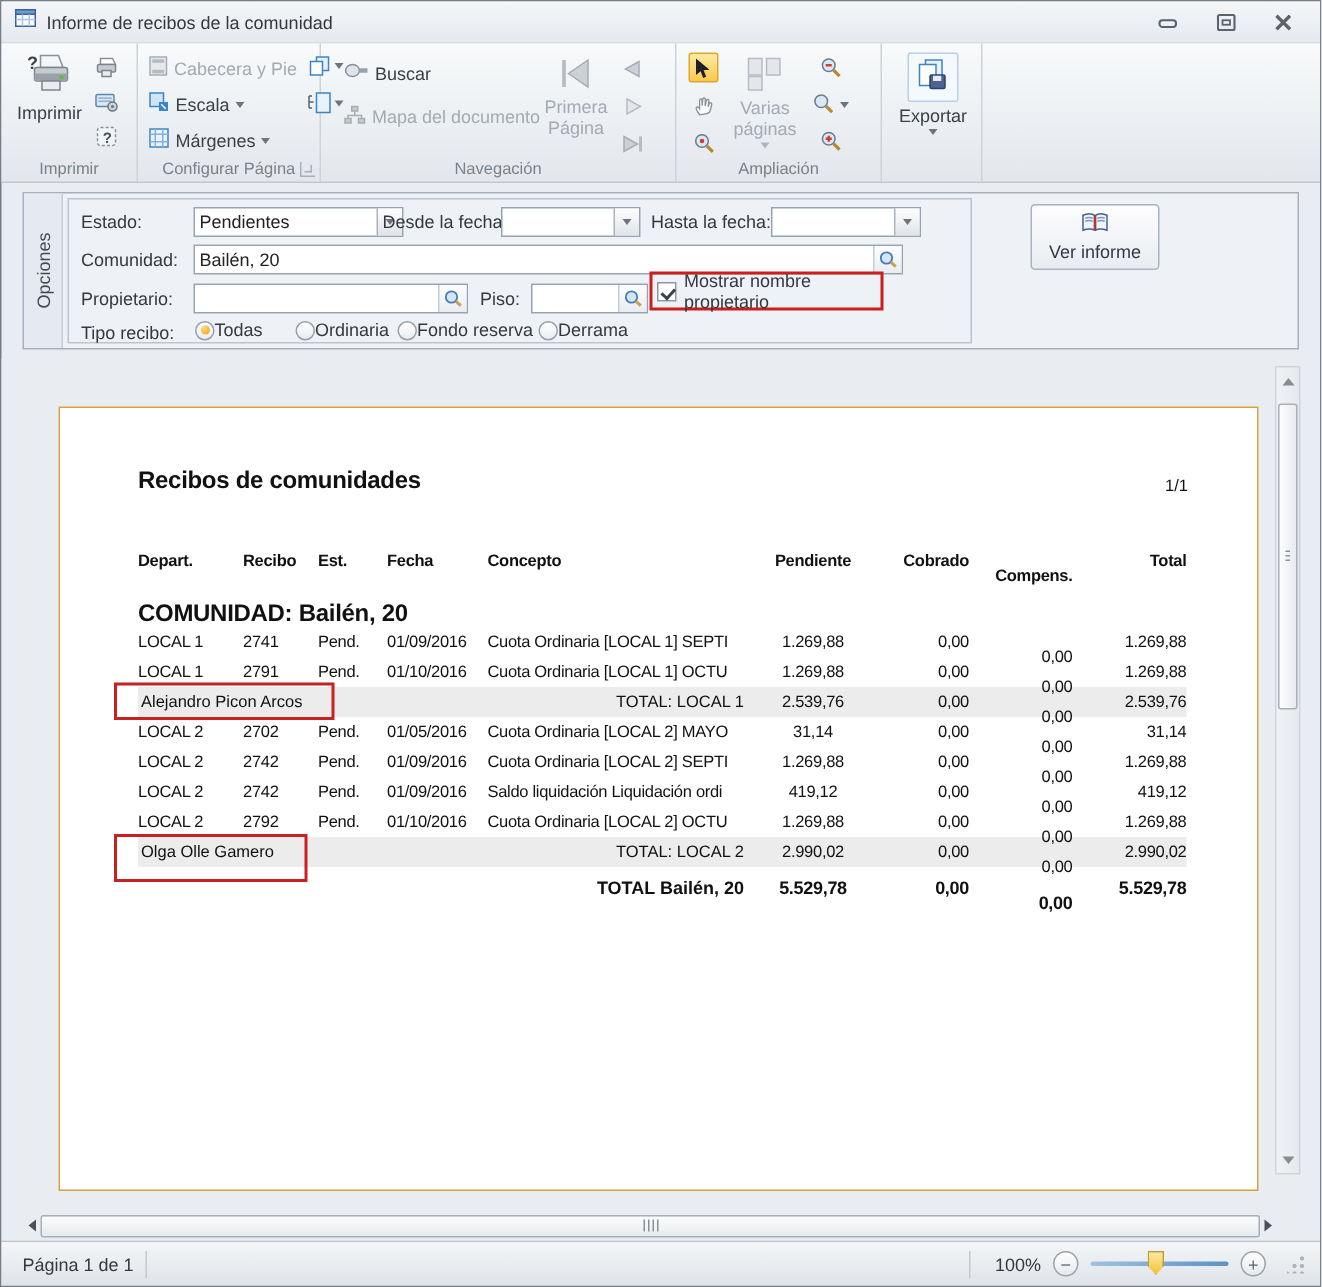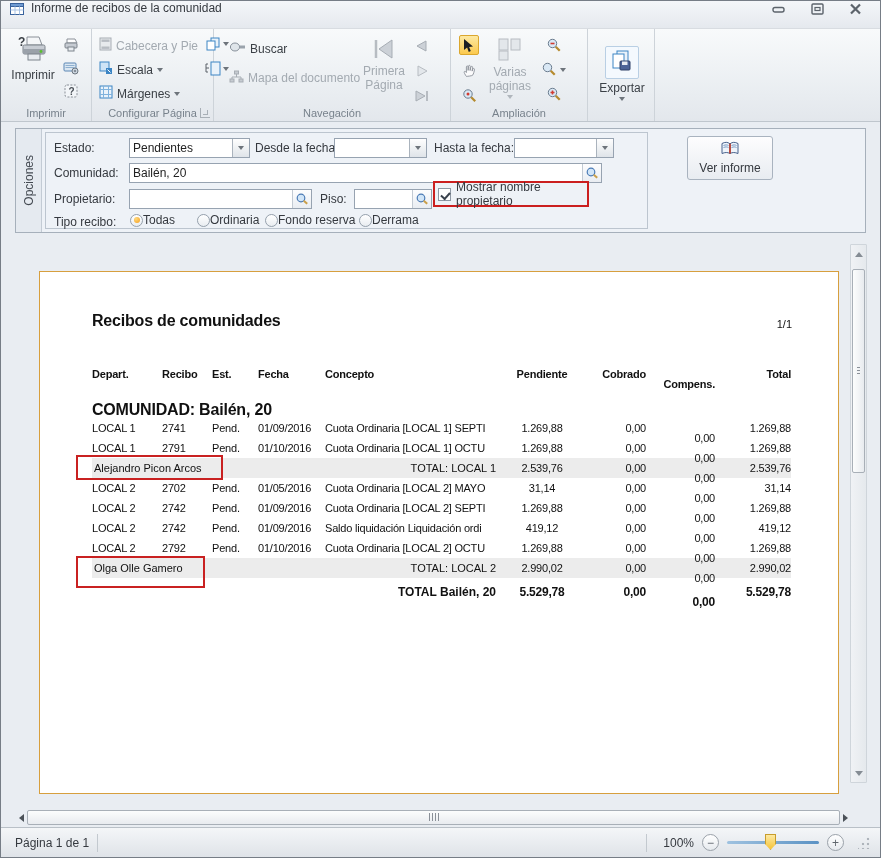--- a/index.html
+++ b/index.html
@@ -1,20 +1,20 @@
 <!DOCTYPE html>
 <html><head>
 <meta charset="utf-8">
 <style>
   * { box-sizing: border-box; margin: 0; padding: 0; }
   html,body { width:881px; height:858px; overflow:hidden; font-family:"Liberation Sans",sans-serif; background:#fff; }
   .window { width:881px; height:858px; border:1px solid #767d86; background:#e9edf2; display:flex; flex-direction:column; }
 
   
-  .titlebar { height:28px; flex:0 0 28px; background:linear-gradient(#f4f6f9,#e5e9ee); display:flex; align-items:flex-start; padding:0 8px; border-bottom:1px solid #d8dce1; }
+  .titlebar { height:28px; flex:0 0 28px; background:linear-gradient(#f4f6f9,#e5e9ee); display:flex; align-items:center; padding:0 8px; border-bottom:1px solid #d8dce1; }
   .titlebar .ttl { font-size:12px; color:#35393f; margin-left:6px; }
   .winbtns { margin-left:auto; display:flex; gap:16px; align-items:center; padding-right:6px; }
   .winbtn { width:22px; height:16px; display:flex; align-items:center; justify-content:center; cursor:default; }
 
   
   .ribbon { height:93px; flex:0 0 93px; background:linear-gradient(#f8fafb,#e9edf1 70%,#e3e7ec); border-bottom:1px solid #bfc6cd; display:flex; }
   .rgroup { position:relative; border-right:1px solid #cdd3d9; padding:4px 2px 16px 4px; }
   .rgroup:last-child { border-right:none; }
   .rg-label { position:absolute; bottom:2px; left:0; right:0; text-align:center; font-size:11px; color:#78828c; white-space:nowrap; }
   .rbtn { display:flex; align-items:center; gap:4px; font-size:12px; color:#3b4046; padding:2px 3px; border-radius:2px; white-space:nowrap; }
@@ -324,21 +324,21 @@
               <path d="M4.5 5.5h4M6.5 3.5v4" stroke="#d23b2f" stroke-width="1.6"></path>
               <path d="M9.7 8.7l4 4" stroke="#b58a2e" stroke-width="2.2"></path>
             </svg>
           </span>
       </div>
       <div class="rg-label">Ampliación</div>
     </div>
 
 
     <div class="rgroup g-exp">
-      <div class="rbig" style="margin:11px auto;">
+      <div class="rbig" style="margin:0 auto;">
         <span style="border:1px solid #b9cfe4;background:#f4f9fe;border-radius:2px;padding:3px 5px;"><svg width="22" height="22">
               <rect x="6" y="1" width="11" height="14" fill="#e9f2fa" stroke="#3c85c4"></rect>
               <rect x="2" y="4" width="11" height="14" fill="#fff" stroke="#3c85c4"></rect>
               <rect x="9" y="11" width="10" height="9" rx="1" fill="#4c6396" stroke="#2e4166"></rect>
               <rect x="11" y="11.5" width="5.5" height="3.5" fill="#e8ecf2"></rect>
             </svg></span>
         <span style="margin-top:2px;">Exportar</span>
         <span class="car" style="margin-top:2px;"></span>
       </div>
     </div>
@@ -348,21 +348,21 @@
 
   <div class="optionsbar">
     <div class="opanel">
       <div class="otab">
           <span>Opciones</span>
         </div>
       <div class="ocontent">
         <div class="fieldbox">
 
           <span class="flabel" style="left:8px;top:8px;">Estado:</span>
-          <div class="tfield" style="left:83px;top:5px;width:121px;">
+          <div class="tfield" style="left:83px;top:5px;width:140px;">
             <input readonly="" value="Pendientes" style="">
             <span class="ddbtn">
                 <span class="car"></span>
               </span>
           </div>
           <span class="flabel" style="left:209px;top:8px;">Desde la fecha:</span>
           <div class="tfield" style="left:288px;top:5px;width:93px;">
             <input style="">
             <span class="ddbtn">
                 <span class="car"></span>

